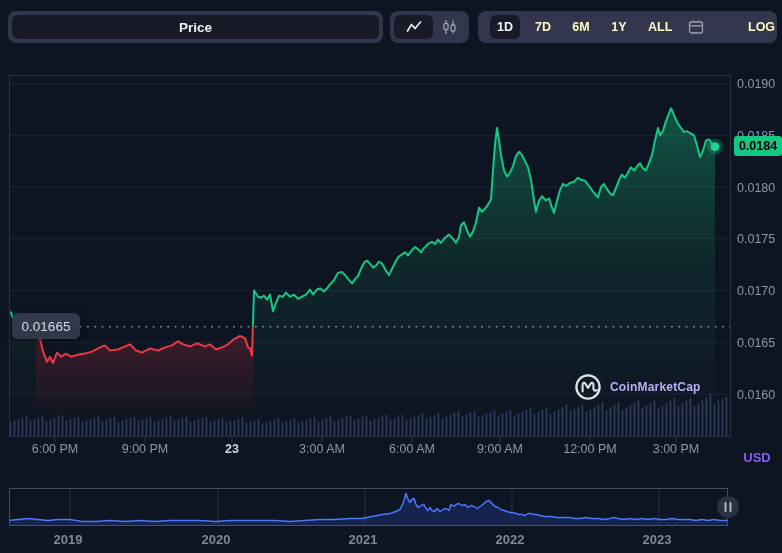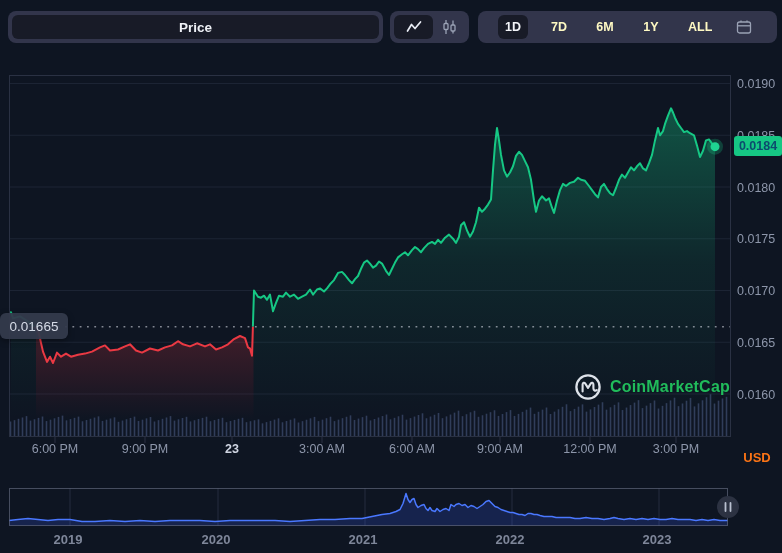--- a/index.html
+++ b/index.html
@@ -12,31 +12,31 @@
        color:#a6aec1;font-family:inherit;font-size:13.5px;font-weight:bold;cursor:pointer;
        display:flex;align-items:center;justify-content:center;}
   .seg.active{background:#181b27;color:#eef1f6;}
   .iconbtn{height:24px;border:none;background:transparent;border-radius:6px;cursor:pointer;
        display:flex;align-items:center;justify-content:center;padding:0 8px;}
   .iconbtn.active{background:#181b27;}
   .rangebtn{height:24px;min-width:30px;border:none;background:transparent;border-radius:6px;
        color:#fef9c3;font-family:inherit;font-size:12.5px;font-weight:bold;cursor:pointer;padding:0 6px;}
   .rangebtn.active{background:#181b27;color:#f2f4f8;}
   .vdiv{width:1px;height:16px;background:#474c5f;margin:0 7px;}
-  .badge-open{position:absolute;left:0;top:313px;width:68px;height:26px;background:rgba(52,58,76,0.95);
+  .badge-open{position:absolute;left:12px;top:313px;width:68px;height:26px;background:rgba(52,58,76,0.95);
       border-radius:6px;color:#d6dbe7;font-size:13.5px;display:flex;align-items:center;justify-content:center;
       z-index:4;box-shadow:0 2px 6px rgba(0,0,0,0.35);}
   .badge-last{position:absolute;left:734px;top:136px;width:48px;height:20px;background:#16c784;
-      border-radius:3px;color:#0c4a6e;font-size:12.5px;font-weight:bold;display:flex;align-items:center;
+      border-radius:3px;color:#000000;font-size:12.5px;font-weight:bold;display:flex;align-items:center;
       justify-content:center;z-index:4;}
-  .usd{position:absolute;left:736px;top:450px;width:42px;text-align:center;color:#f97316;
+  .usd{position:absolute;left:736px;top:450px;width:42px;text-align:center;color:#8b5cf6;
       font-size:13px;font-weight:bold;z-index:4;}
   .watermark{position:absolute;left:574px;top:373px;display:flex;align-items:center;gap:8px;
       z-index:4;opacity:0.95;}
-  .watermark span{color:#22c55e;font-size:16px;font-weight:bold;letter-spacing:0.2px;}
+  .watermark span{color:#c4b5fd;font-size:12px;font-weight:bold;letter-spacing:0.2px;}
 </style>
 </head>
 <body>
 
 <div class="stage">
 
   <svg id="chart-canvas" width="782" height="553" viewBox="0 0 782 553">
       <defs>
         <linearGradient id="gGreen" gradientUnits="userSpaceOnUse" x1="0" y1="90" x2="0" y2="437">
           <stop offset="0" stop-color="#16c784" stop-opacity="0.38"></stop>
@@ -316,21 +316,21 @@
     <button class="iconbtn" style="width:32px;">
       <svg width="15" height="16" viewBox="0 0 15 16">
         <line x1="4" y1="1" x2="4" y2="15" stroke="#9aa2b5" stroke-width="1.3"></line>
         <rect x="2" y="4.5" width="4" height="6" rx="1" fill="#32354b" stroke="#9aa2b5" stroke-width="1.3"></rect>
         <line x1="11" y1="1.5" x2="11" y2="14.5" stroke="#9aa2b5" stroke-width="1.3"></line>
         <rect x="9" y="6" width="4" height="6" rx="1" fill="#32354b" stroke="#9aa2b5" stroke-width="1.3"></rect>
       </svg>
     </button>
   </div>
 
-  <div class="tb" style="left:478px;width:299px;padding:0 20px;gap:16px;">
+  <div class="tb" style="left:478px;width:299px;padding:0 12px;gap:8px;">
     <button class="rangebtn active">1D</button>
     <button class="rangebtn">7D</button>
     <button class="rangebtn">6M</button>
     <button class="rangebtn">1Y</button>
     <button class="rangebtn">ALL</button>
     <button class="iconbtn">
       <svg width="16" height="16" viewBox="0 0 16 16">
         <rect x="1.5" y="3" width="13" height="11" rx="2" fill="none" stroke="#9aa2b5" stroke-width="1.3"></rect>
         <line x1="1.5" y1="6.8" x2="14.5" y2="6.8" stroke="#9aa2b5" stroke-width="1.3"></line>
         <line x1="5" y1="1.5" x2="5" y2="3" stroke="#9aa2b5" stroke-width="1.3"></line>

